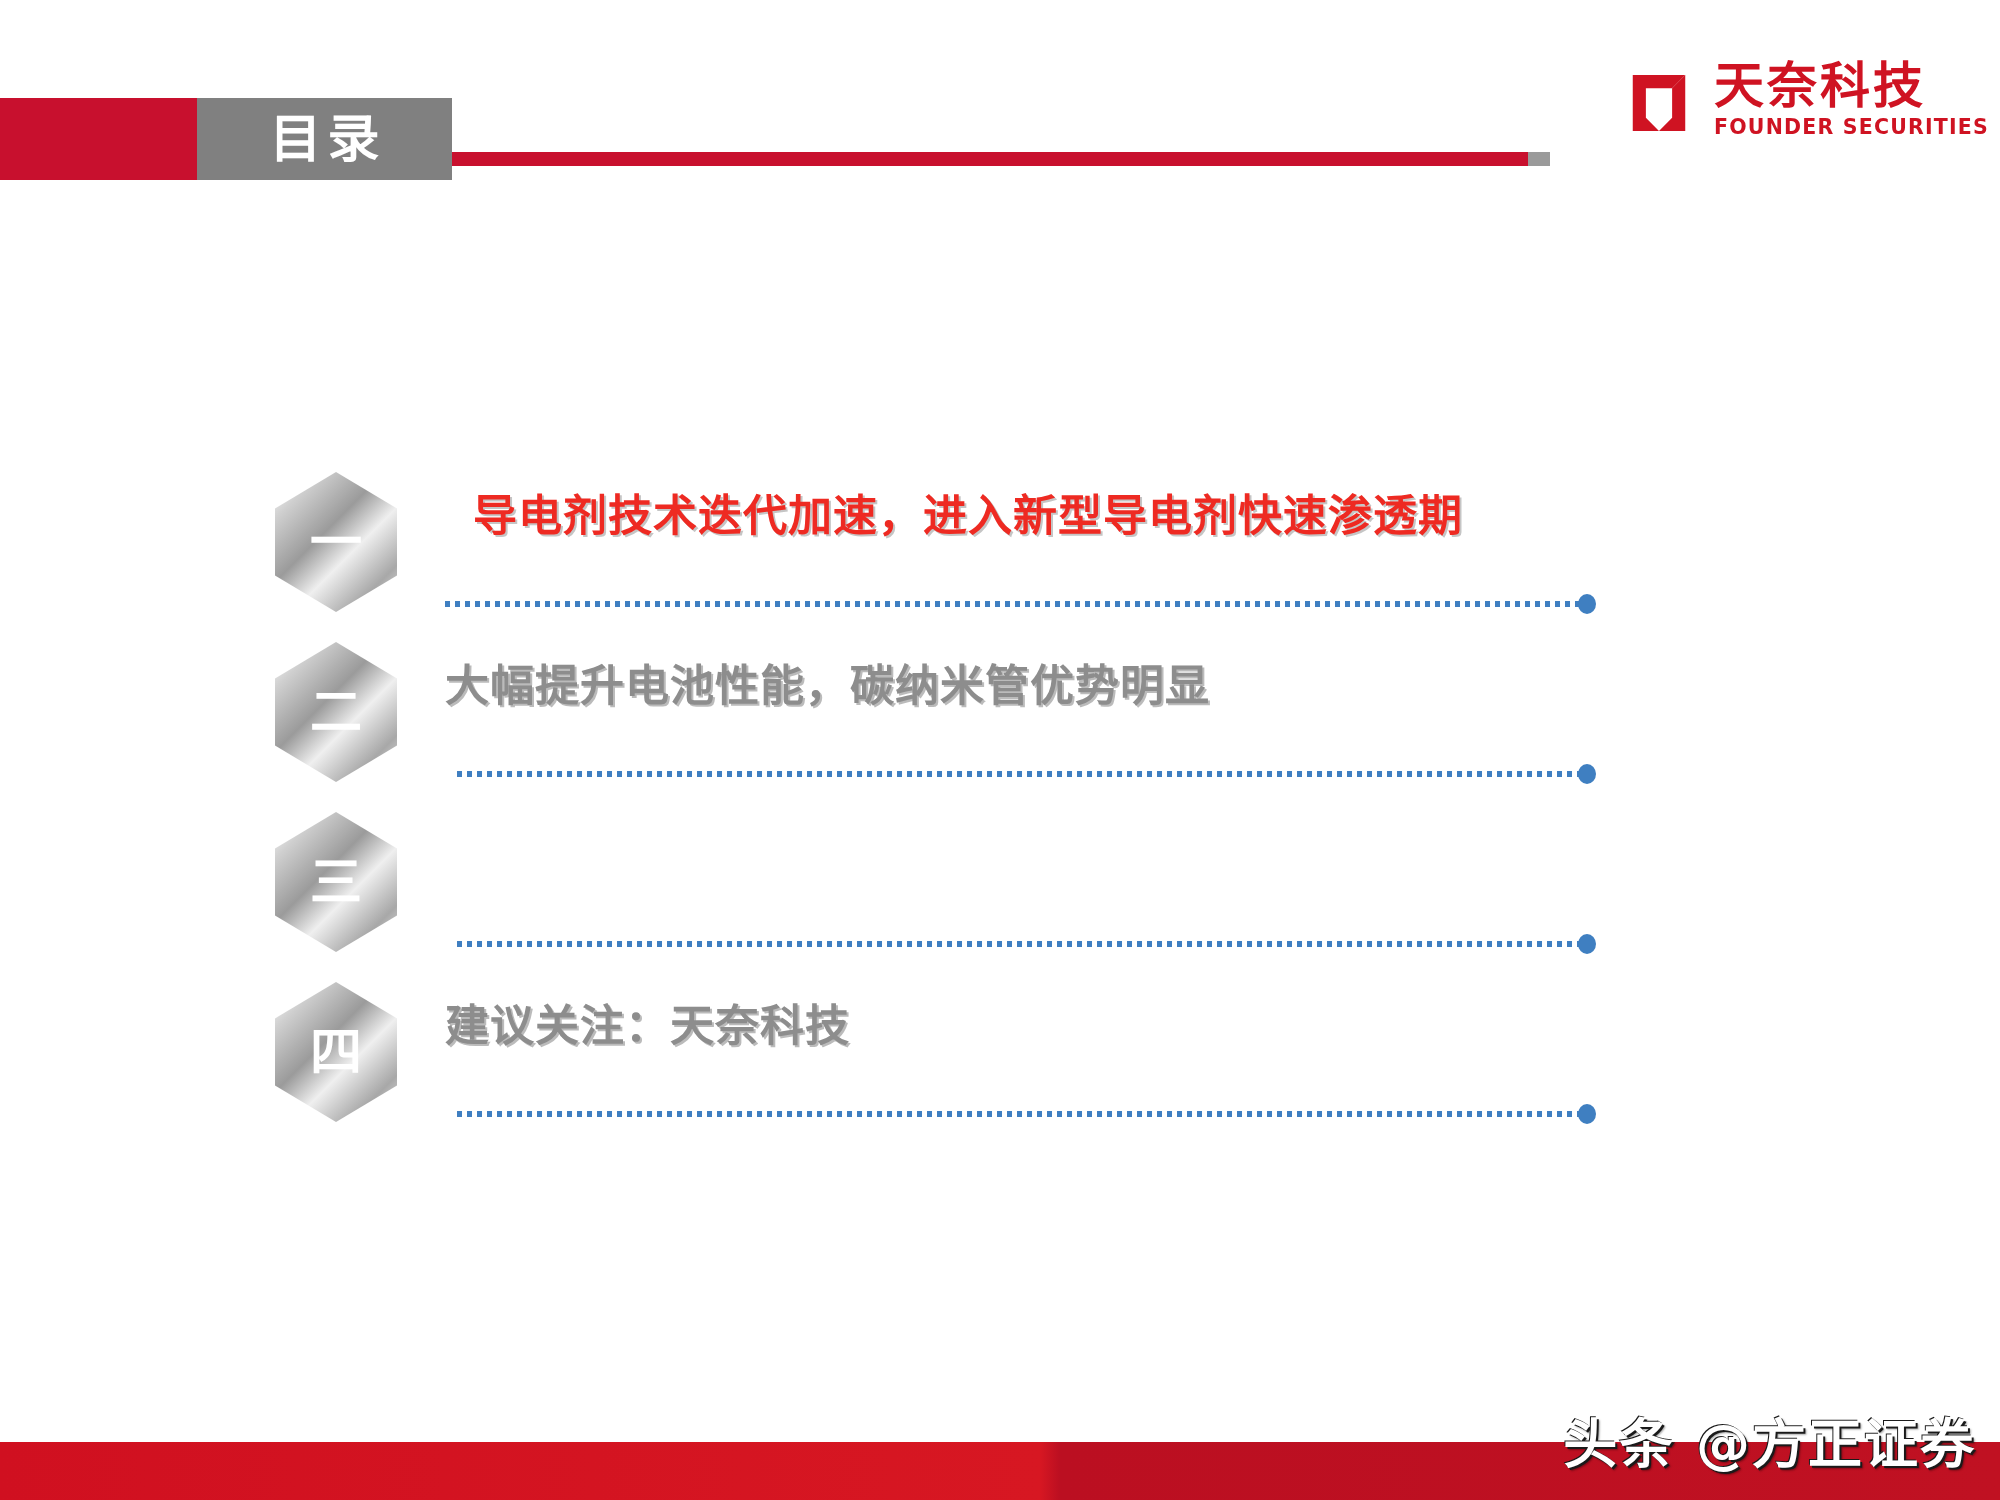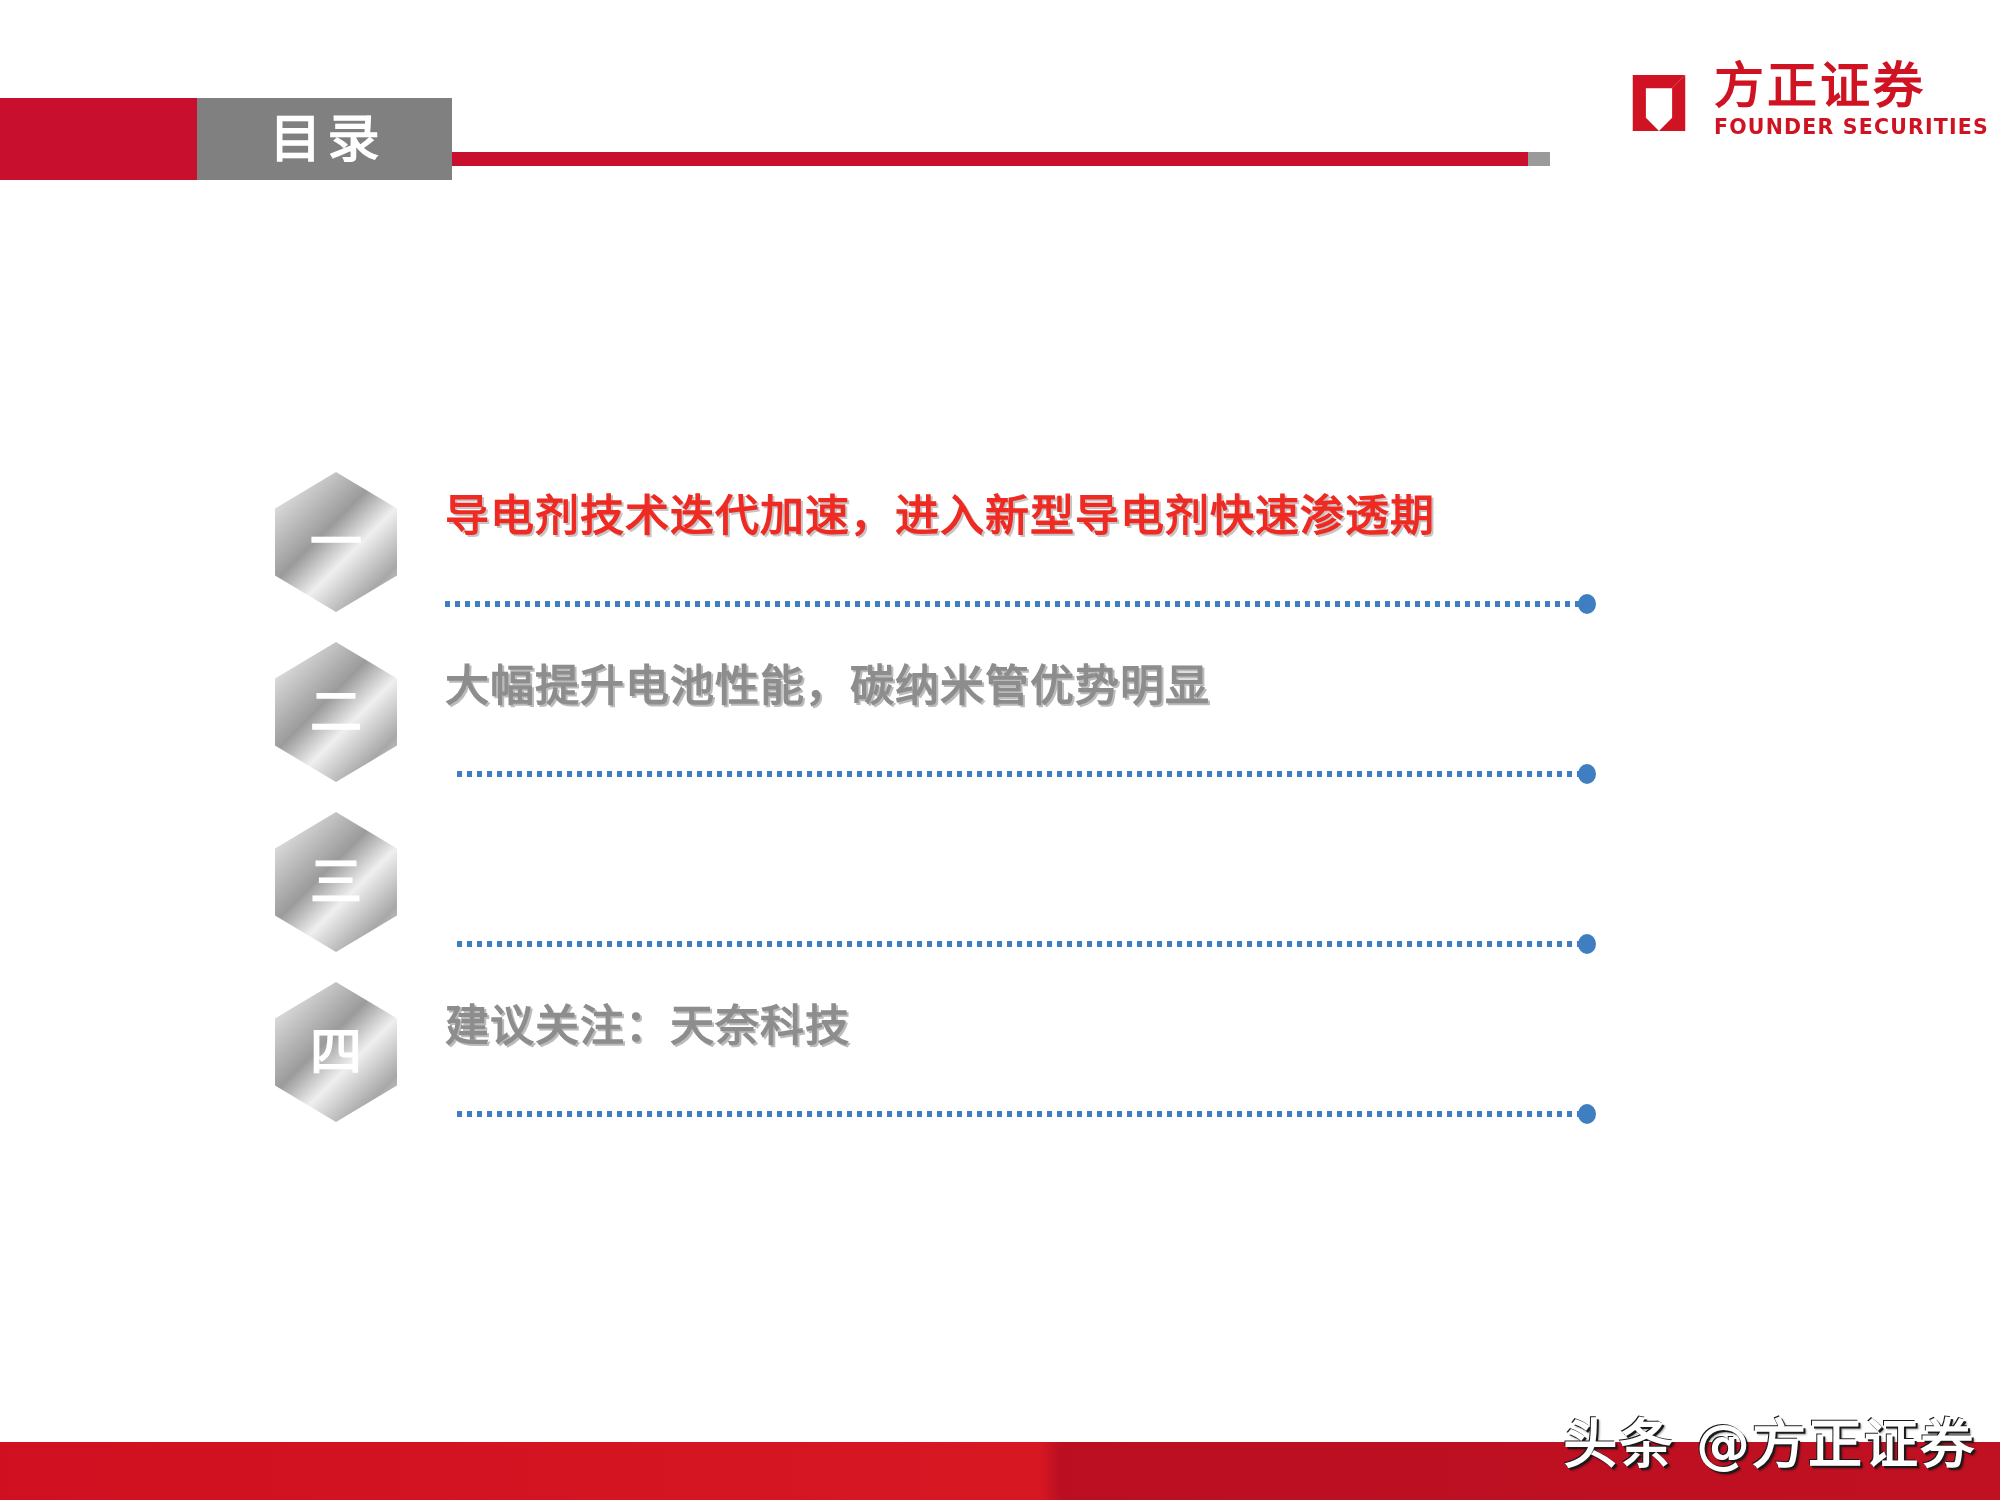--- a/index.html
+++ b/index.html
@@ -169,20 +169,21 @@
     top: 24px;
     font-size: 44px;
     font-weight: 700;
     letter-spacing: 1px;
     line-height: 1.2;
     white-space: nowrap;
   }
   .toc-label.accent {
     color: #ee2a22;
     text-shadow: 2px 2px 0 rgba(150,150,150,0.55);
+    margin-left: 28px;
   }
   .toc-label.muted {
     color: #8d8d8d;
     text-shadow: 2px 2px 0 rgba(60,60,60,0.35);
     text-align: center;
   }
 
   .toc-dotline {
     position: absolute;
     top: 134px;
@@ -247,21 +248,21 @@
 
   <div class="header-rule"></div>
   <div class="header-rule-cap"></div>
 
   <div class="logo">
     <svg class="logo-mark" viewBox="0 0 100 100">
       <path d="M18 16 L82 16 L66 32 L34 32 L34 68 L50 84 L18 84 Z" fill="#cf1322"></path>
       <path d="M82 16 L82 84 L50 84 L66 68 L66 32 Z" fill="#cf1322"></path>
     </svg>
     <div class="logo-words">
-      <div class="logo-cn">方正证券</div>
+      <div class="logo-cn">天奈科技</div>
       <div class="logo-en">FOUNDER SECURITIES</div>
     </div>
   </div>
 
   <div class="toc">
 
     <div class="toc-row r1">
       <div class="hex">
         <div class="outer"></div>
         <div class="inner">

